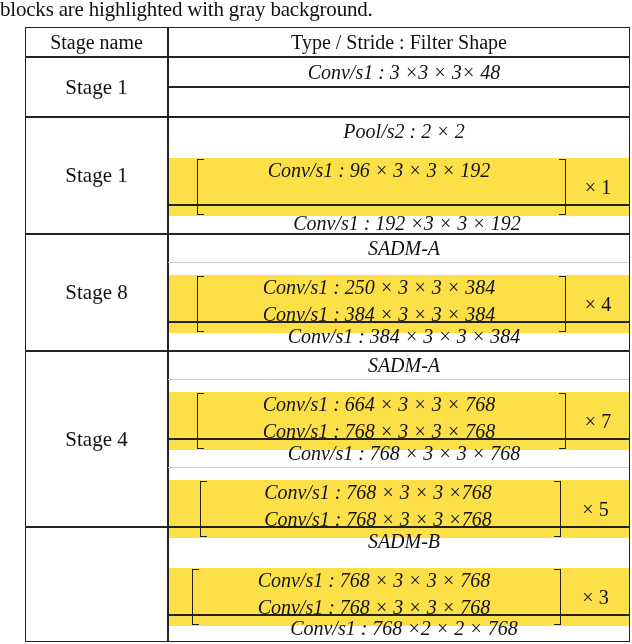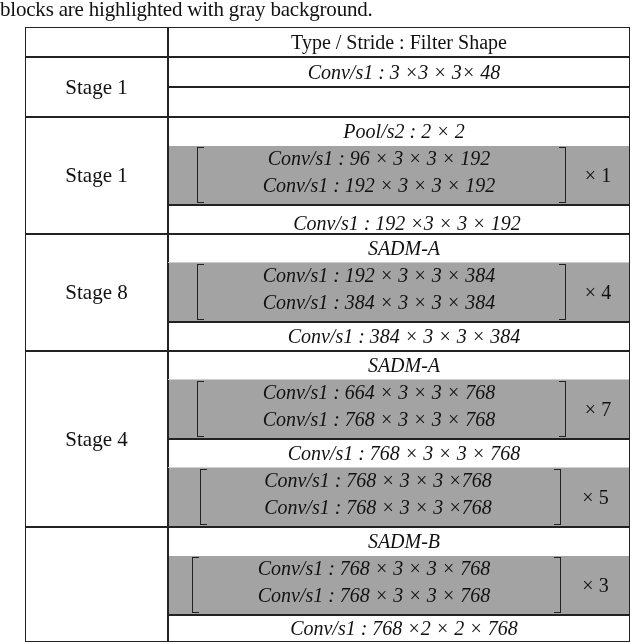--- a/index.html
+++ b/index.html
@@ -9,62 +9,62 @@
   .tbl { position: absolute; left: 25px; top: 27px; width: 605px; height: 615px;
          border: 1.5px solid #222; box-sizing: border-box; }
   .vsep { position: absolute; left: 141px; top: 0; bottom: 0; width: 1.5px; background: #222; }
   .hline { position: absolute; left: 0; right: 0; height: 1.5px; background: #222; }
   .hline.part { left: 142px; }
   .hline.light { background: #cfcfcf; height: 1px; }
   .cell { position: absolute; display: flex; align-items: center; justify-content: center; white-space: nowrap; }
   .hdr { font-size: 20px; }
   .stage { left: 0; width: 141px; font-size: 21px; }
   .math { font-size: 20px; font-style: italic; padding-left: 10px; }
-  .gray { position: absolute; left: 143px; right: 0; background: #a3a3a3; }
+  .gray { position: absolute; left: 143px; right: 0; background: #fde047; margin-top: 12px; }
   .bracket { position: absolute; border: 1.5px solid #222; width: 7px; box-sizing: border-box; }
   .bracket.l { border-right: none; }
   .bracket.r { border-left: none; }
   .mult { position: absolute; font-size: 20px; display: flex; align-items: center; justify-content: center; }
   .line2 { position: absolute; left: 0; right: 0; text-align: center; font-size: 20px; white-space: nowrap; }
 </style>
 </head>
 <body>
 
 <div class="caption">blocks are highlighted with gray background.</div>
 
 <div class="tbl">
   <div class="vsep"></div>
 
+  <div class="cell hdr" style="left:0;width:141px;top:0;height:28px;">Stage name</div>
   <div class="cell hdr" style="left:143px;right:0;top:0;height:28px;">Type / Stride : Filter Shape</div>
   <div class="hline" style="top:28px;"></div>
 
   <div class="cell stage" style="top:30px;height:58px;">Stage 1</div>
   <div class="cell math" style="left:143px;right:0;top:30px;height:28px;">Conv/s1 : 3 ×3 × 3× 48</div>
   <div class="hline part" style="top:58px;"></div>
   <div class="hline" style="top:88px;"></div>
 
   <div class="cell stage" style="top:90px;height:115px;">Stage 1</div>
   <div class="cell math" style="left:143px;right:0;top:89px;height:28px;">Pool/s2 : 2 × 2</div>
   <div class="gray" style="top:118px;height:58px;">
     <div class="bracket l" style="left:28px;top:1px;height:56px;"></div>
     <div class="line2 math" style="left:30px;right:80px;top:1px;">Conv/s1 : 96 × 3 × 3 × 192</div>
-    <div class="line2 math" style="left:30px;right:80px;top:28px;">Conv/s1 : 192 × 3 × 3 × 192</div>
     <div class="bracket r" style="left:390px;top:1px;height:56px;"></div>
     <div class="mult" style="left:398px;right:0;top:0;height:58px;">× 1</div>
   </div>
   <div class="hline part" style="top:176px;"></div>
   <div class="cell math" style="left:143px;right:0;top:177px;height:36px;margin-left:6px;">Conv/s1 : 192 ×3 × 3 × 192</div>
   <div class="hline" style="top:205px;"></div>
 
   <div class="cell stage" style="top:207px;height:115px;">Stage 8</div>
   <div class="cell math" style="left:143px;right:0;top:206px;height:28px;">SADM-A</div>
   <div class="hline part light" style="top:234px;"></div>
   <div class="gray" style="top:235px;height:58px;">
     <div class="bracket l" style="left:28px;top:1px;height:56px;"></div>
-    <div class="line2 math" style="left:30px;right:80px;top:1px;">Conv/s1 : 192 × 3 × 3 × 384</div>
+    <div class="line2 math" style="left:30px;right:80px;top:1px;">Conv/s1 : 250 × 3 × 3 × 384</div>
     <div class="line2 math" style="left:30px;right:80px;top:28px;">Conv/s1 : 384 × 3 × 3 × 384</div>
     <div class="bracket r" style="left:390px;top:1px;height:56px;"></div>
     <div class="mult" style="left:398px;right:0;top:0;height:58px;">× 4</div>
   </div>
   <div class="hline part" style="top:293px;"></div>
   <div class="cell math" style="left:143px;right:0;top:294px;height:28px;">Conv/s1 : 384 × 3 × 3 × 384</div>
   <div class="hline" style="top:322px;"></div>
 
   <div class="cell stage" style="top:324px;height:174px;">Stage 4</div>
   <div class="cell math" style="left:143px;right:0;top:323px;height:28px;">SADM-A</div>

